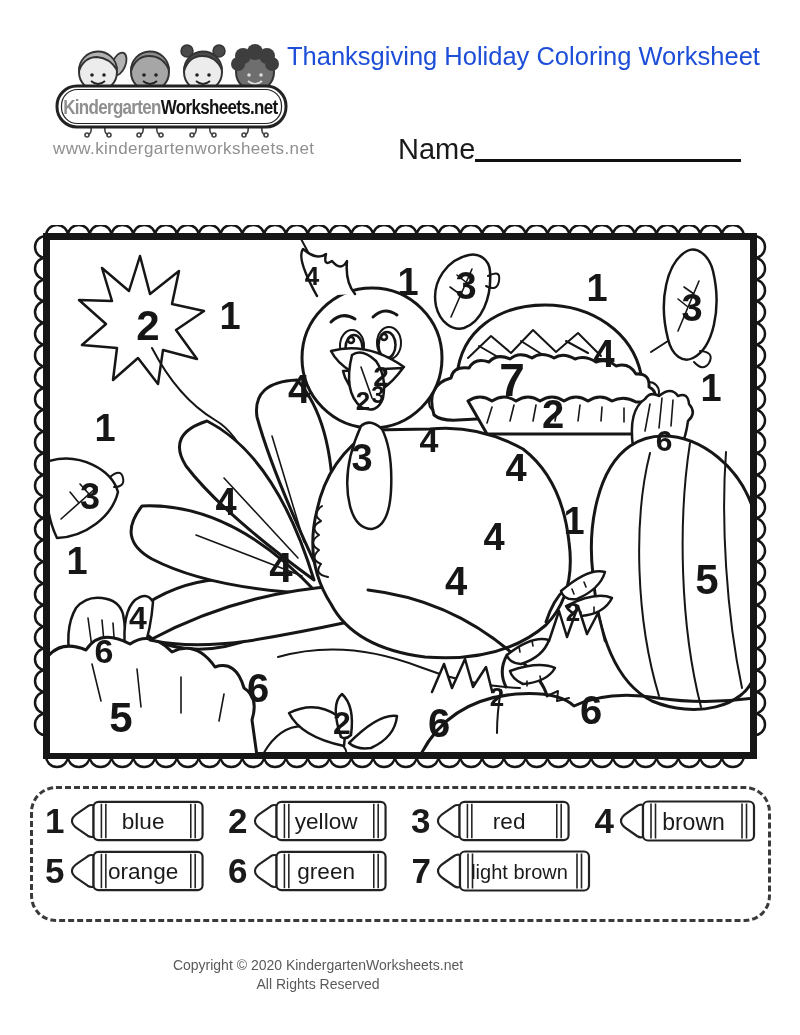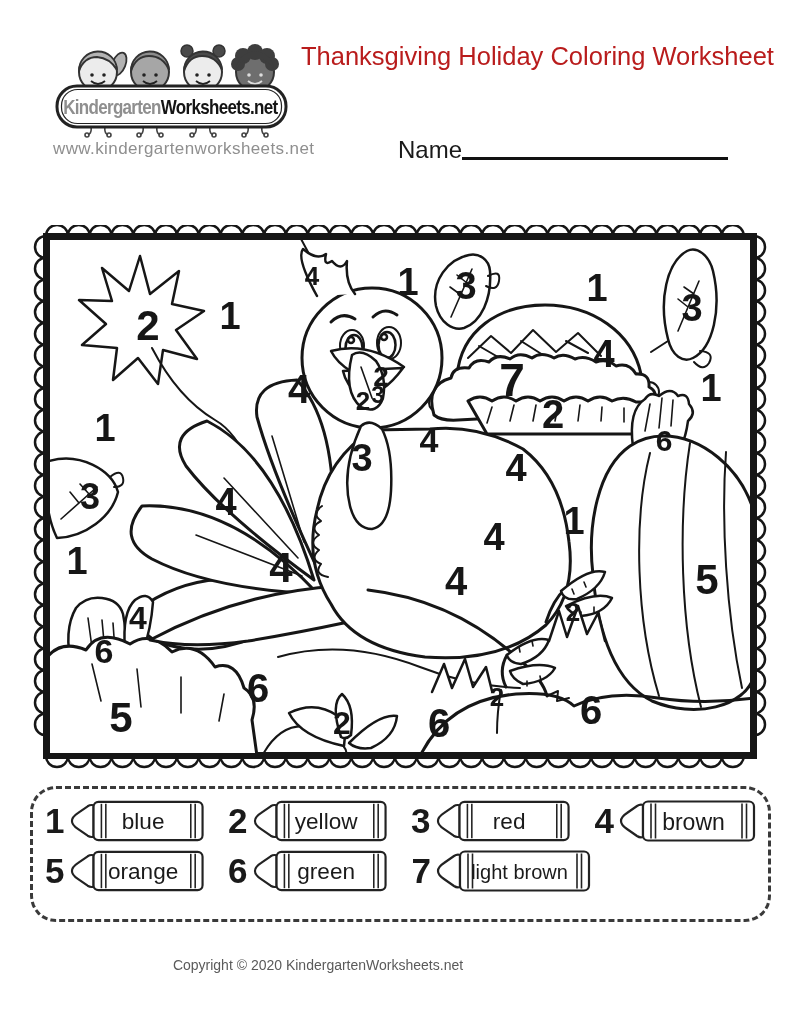--- a/index.html
+++ b/index.html
@@ -1,24 +1,24 @@
 <!DOCTYPE html>
 <html><head>
 <meta charset="utf-8">
 <style>
   html,body{margin:0;padding:0;}
   body{width:800px;height:1035px;background:#ffffff;position:relative;overflow:hidden;
        font-family:"Liberation Sans",sans-serif;color:#1a1a1a;}
   .abs{position:absolute;}
 
   
-  #page-title{left:301px;top:42px;font-size:25.5px;white-space:nowrap;color:#b91c1c;}
+  #page-title{left:287px;top:42px;font-size:25.5px;white-space:nowrap;color:#1d4ed8;}
   #logo-url{left:53px;top:139px;font-size:17px;color:#8f8f8f;letter-spacing:.4px;}
   #name-row{left:398px;top:133px;display:flex;align-items:flex-end;}
-  #name-label{font-size:24px;}
+  #name-label{font-size:29px;}
   #name-line{width:266px;border-bottom:3px solid #111;margin-bottom:4px;height:24px;}
 
   
   #picture-wrap{left:30px;top:225px;width:740px;height:545px;}
   #scallop-layer circle{fill:#fff;stroke:#161616;stroke-width:2.5;}
   #frame-rect{fill:#fff;stroke:#161616;stroke-width:7;}
   #scene *{stroke:#161616;fill:none;stroke-width:2.5;stroke-linecap:round;stroke-linejoin:round;}
   #scene .w{fill:#ffffff;}
   #scene .t3{stroke-width:3;}
   #scene .t2{stroke-width:2;}
@@ -463,13 +463,14 @@
           <line x1="142" y1="6.5" x2="142" y2="41.5"></line>
           <line x1="146.5" y1="6.5" x2="146.5" y2="41.5"></line>
           <text x="84.5" y="25" text-anchor="middle" dominant-baseline="central" font-size="20">light brown</text>
         </svg>
       </div>
     </div>
 </div>
 
 <div id="footer" class="abs">
   <div>Copyright © 2020 KindergartenWorksheets.net</div>
+  <div>All Rights Reserved</div>
 </div>
 
 </body></html>

